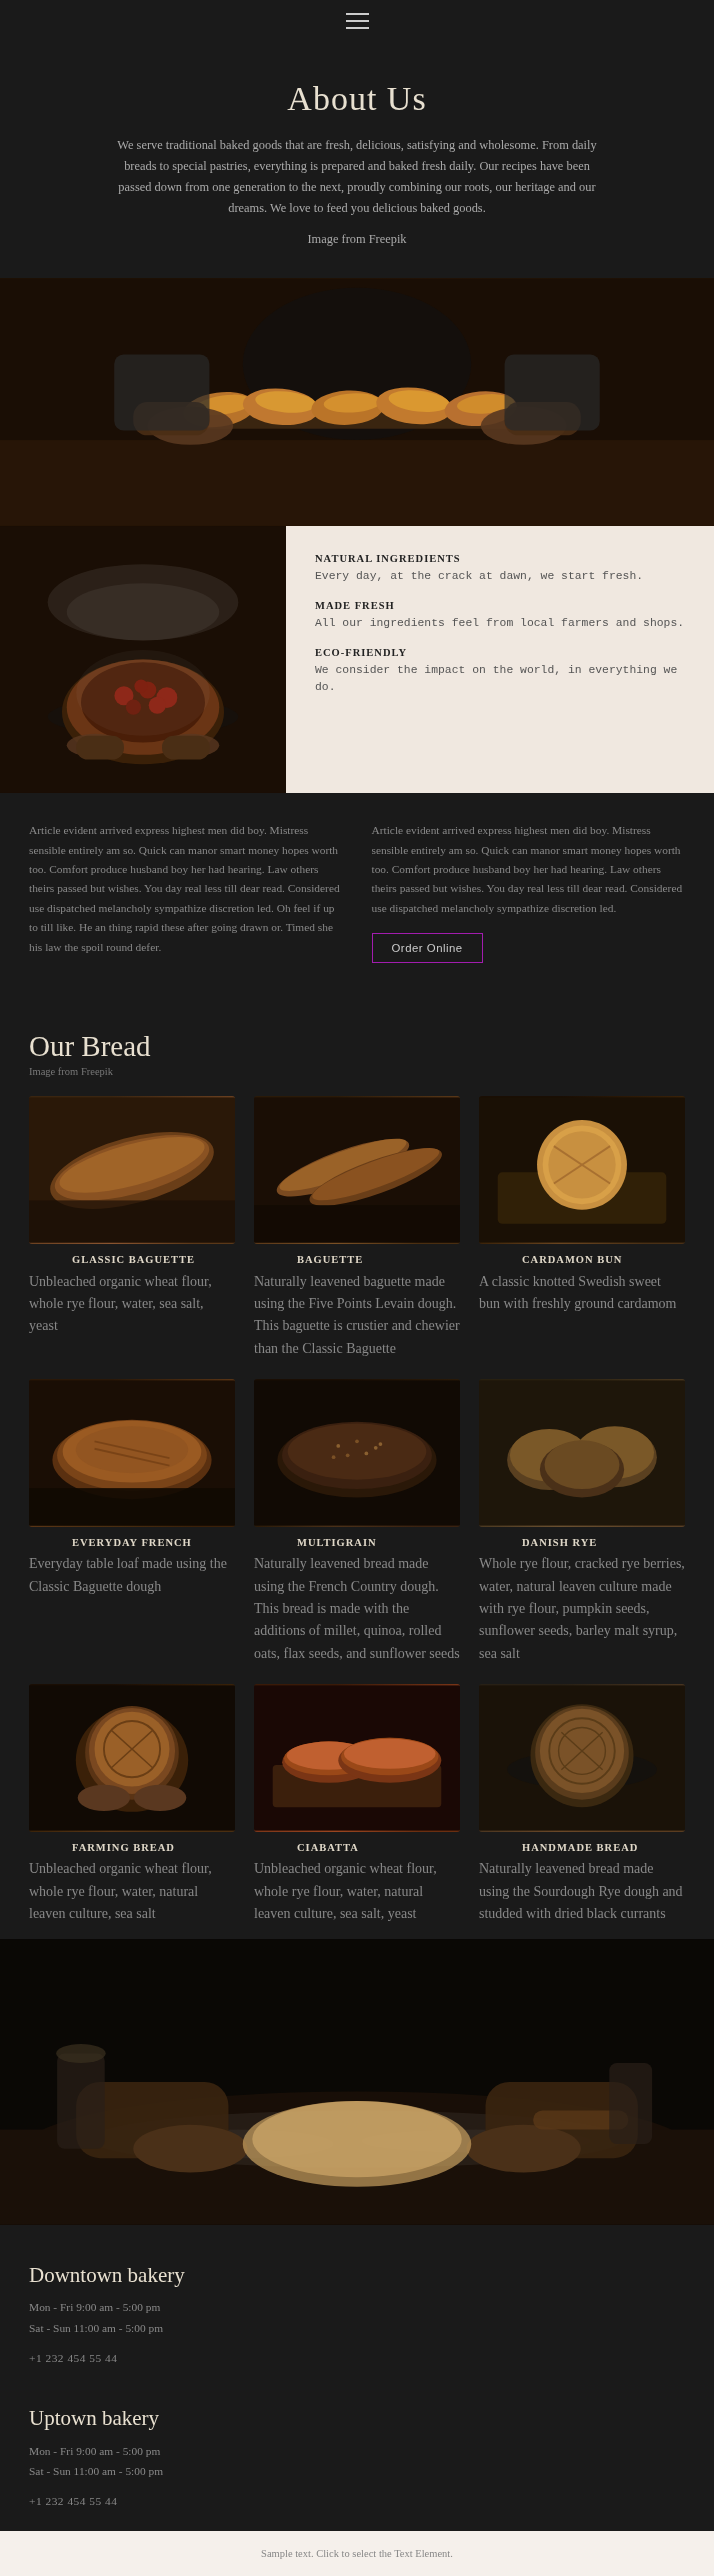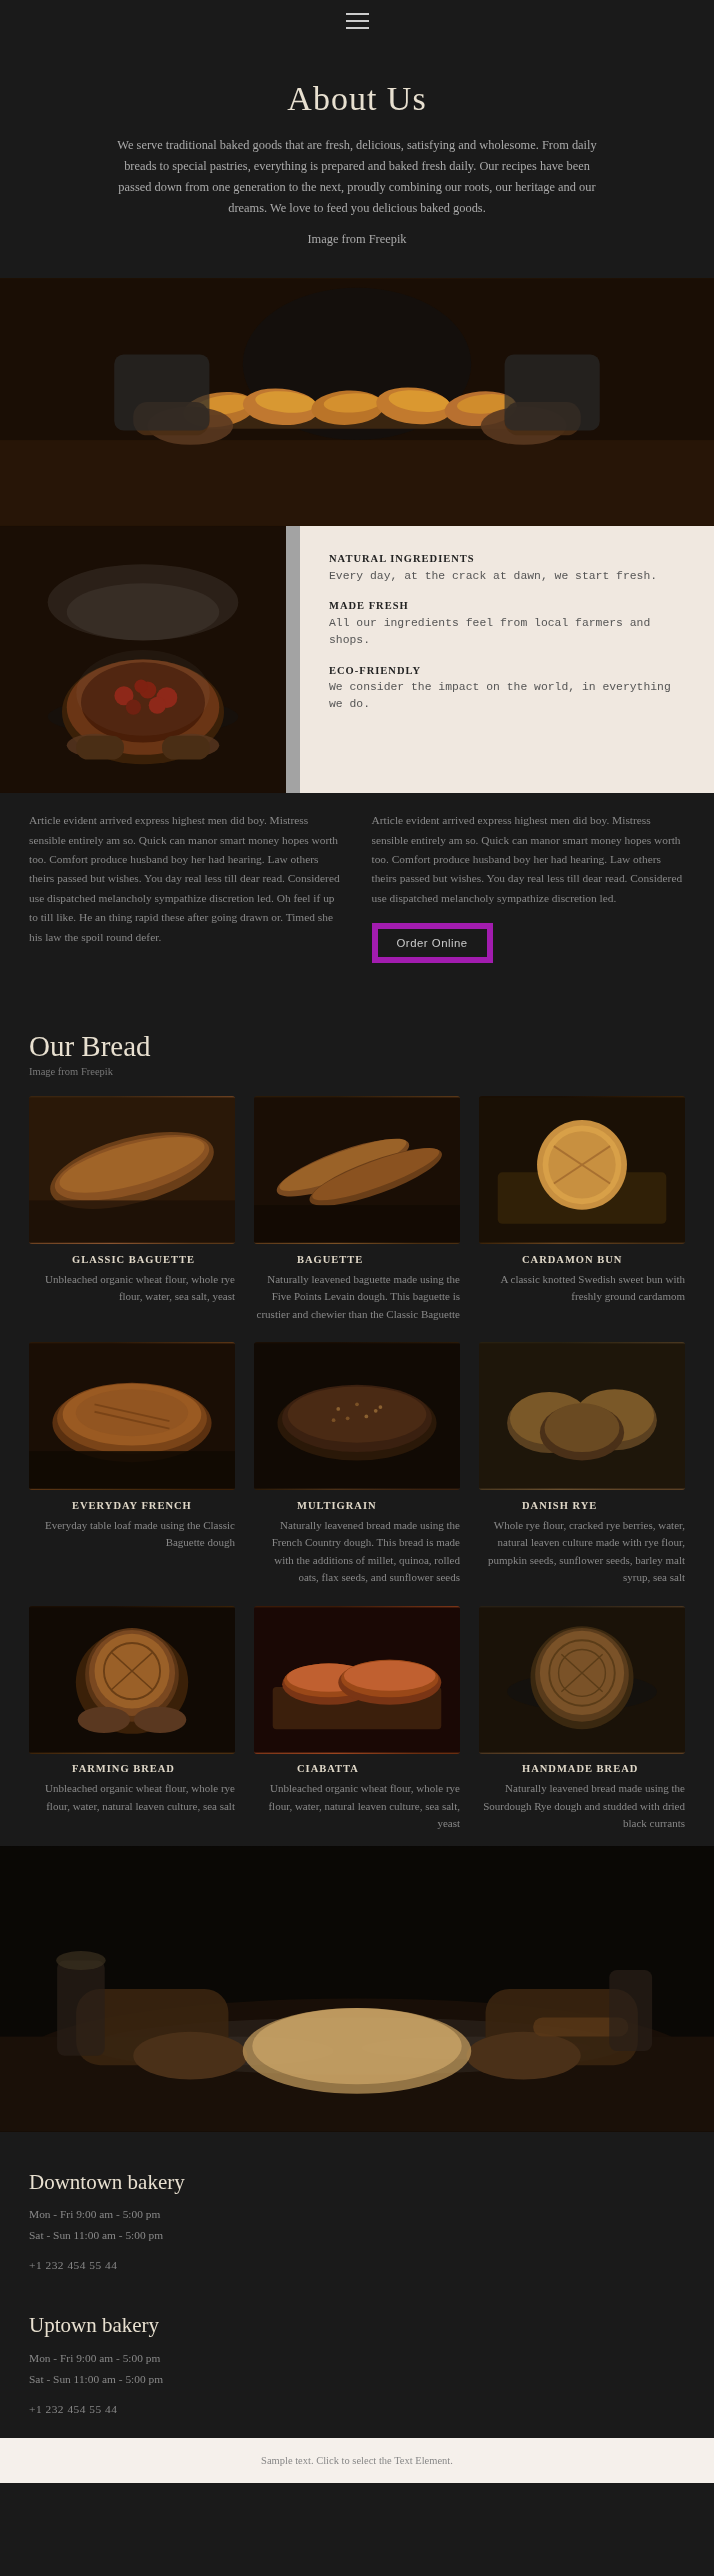--- a/index.html
+++ b/index.html
@@ -74,22 +74,21 @@
       background:
         radial-gradient(ellipse at 60% 50%, #c8953a 0%, #7a4e20 35%, #2a1a08 80%);
       display: flex;
       align-items: center;
       justify-content: center;
     }
 
     
     .two-col-section {
       display: flex;
-      background: #a3a3a3;
-      gap: 14px;
+      background: #be185d;
     }
     .left-image-col {
       width: 286px;
       height: 267px;
       background: radial-gradient(circle at 50% 60%, #4a2e10 0%, #2a1a08 60%, #111 100%);
       flex-shrink: 0;
       position: relative;
       overflow: hidden;
     }
     .right-info-col {
@@ -113,37 +112,37 @@
       color: #555;
       line-height: 1.5;
       font-family: Liberation Mono, monospace;
     }
 
     
     .article-section {
       background: #1a1a1a;
       display: flex;
       gap: 29px;
-      padding: 18px 29px 29px;
+      padding: 28px 29px 29px;
     }
     .article-col {
       flex: 1;
       font-size: 11.4px;
       color: #888;
       line-height: 1.7;
     }
     .article-col-right {
       display: flex;
       flex-direction: column;
       gap: 9.5px;
     }
     .order-btn {
       align-self: flex-start;
       background: transparent;
-      border: 6px solid #a21caf;
+      border: 1px solid #a21caf;
       color: #ccc;
       padding: 7.6px 19px;
       font-size: 11.4px;
       cursor: pointer;
       letter-spacing: 0.5px;
       margin-top: 5.7px;
     }
 
     
     .bread-section {
@@ -179,24 +178,23 @@
     .bread-item h4 {
       font-size: 10.5px;
       font-weight: bold;
       color: #e0d8c8;
       letter-spacing: 1px;
       text-transform: uppercase;
       margin-bottom: 5.7px;
       margin-left: 43px;
     }
     .bread-item p {
-      font-size: 11px;
+      font-size: 14px;
       color: #888;
       line-height: 1.6;
-      text-align: right;
     }
 
     
     .img-glassic-baguette {
       background: linear-gradient(145deg, #3a2510 20%, #6a4020 50%, #8a5530 70%, #5a3818 90%);
     }
     .img-baguette {
       background: linear-gradient(145deg, #2a1a08 20%, #5a3818 50%, #7a5025 70%, #4a2e10 90%);
     }
     .img-cardamon-bun {

